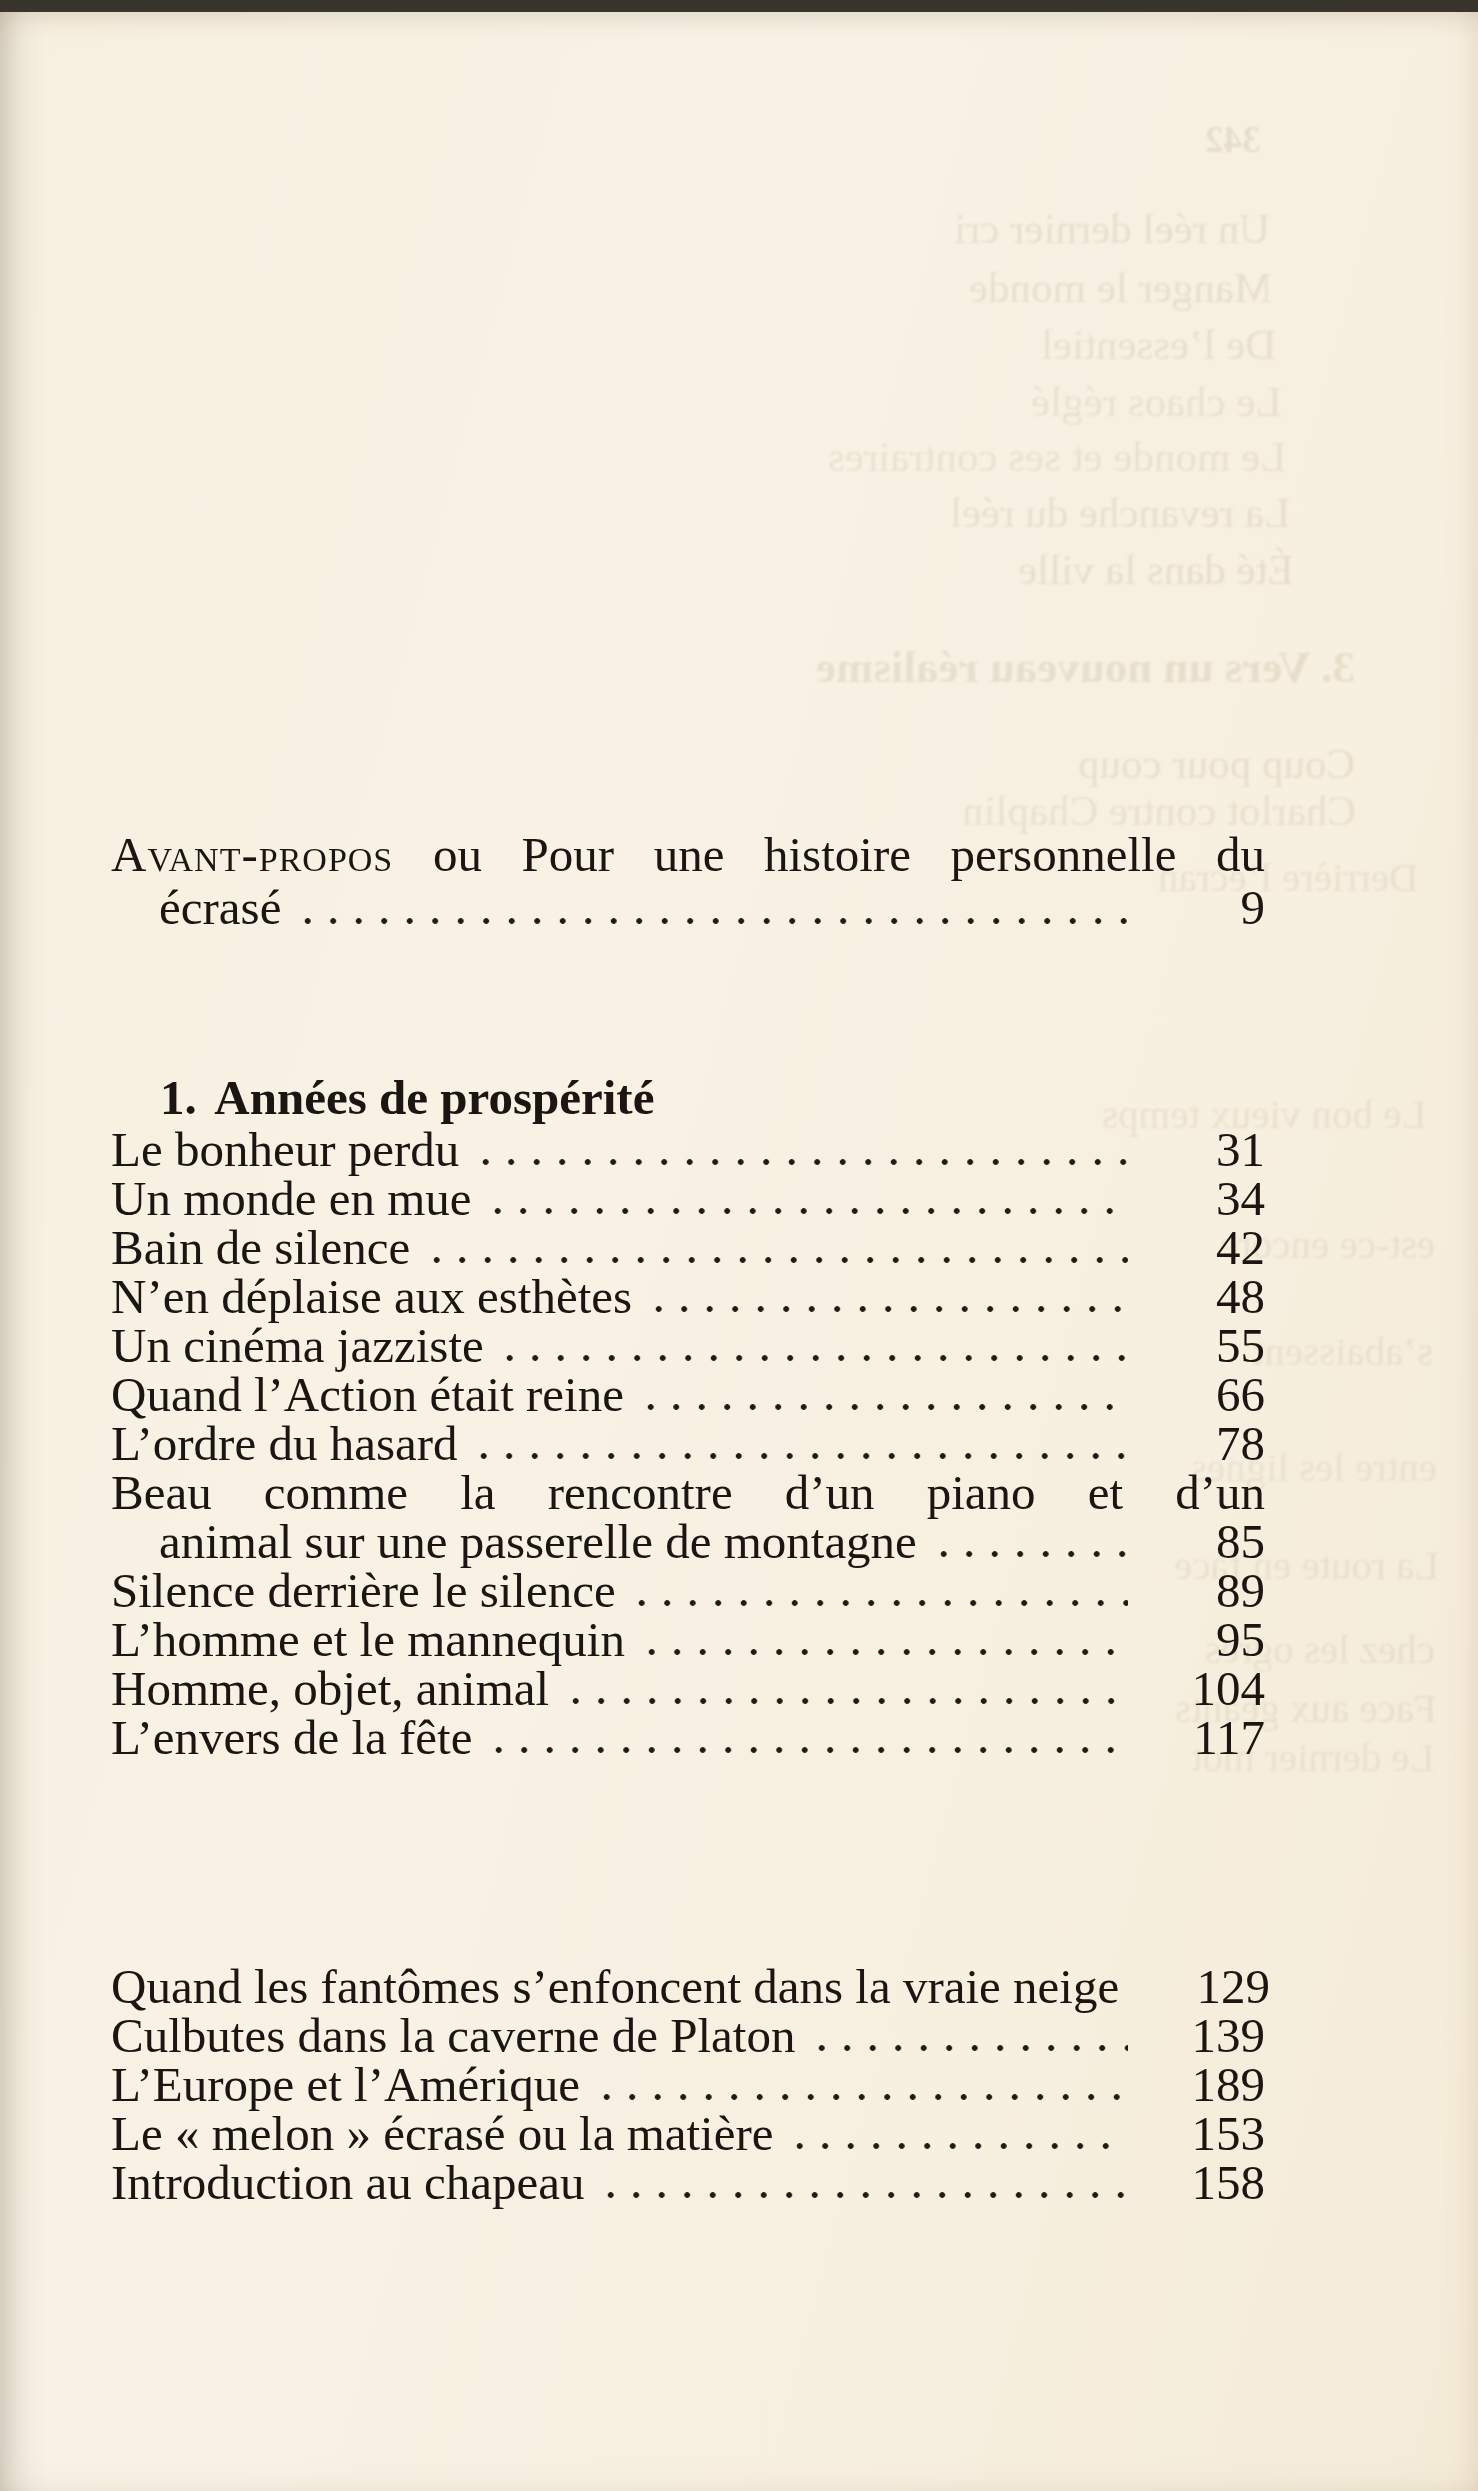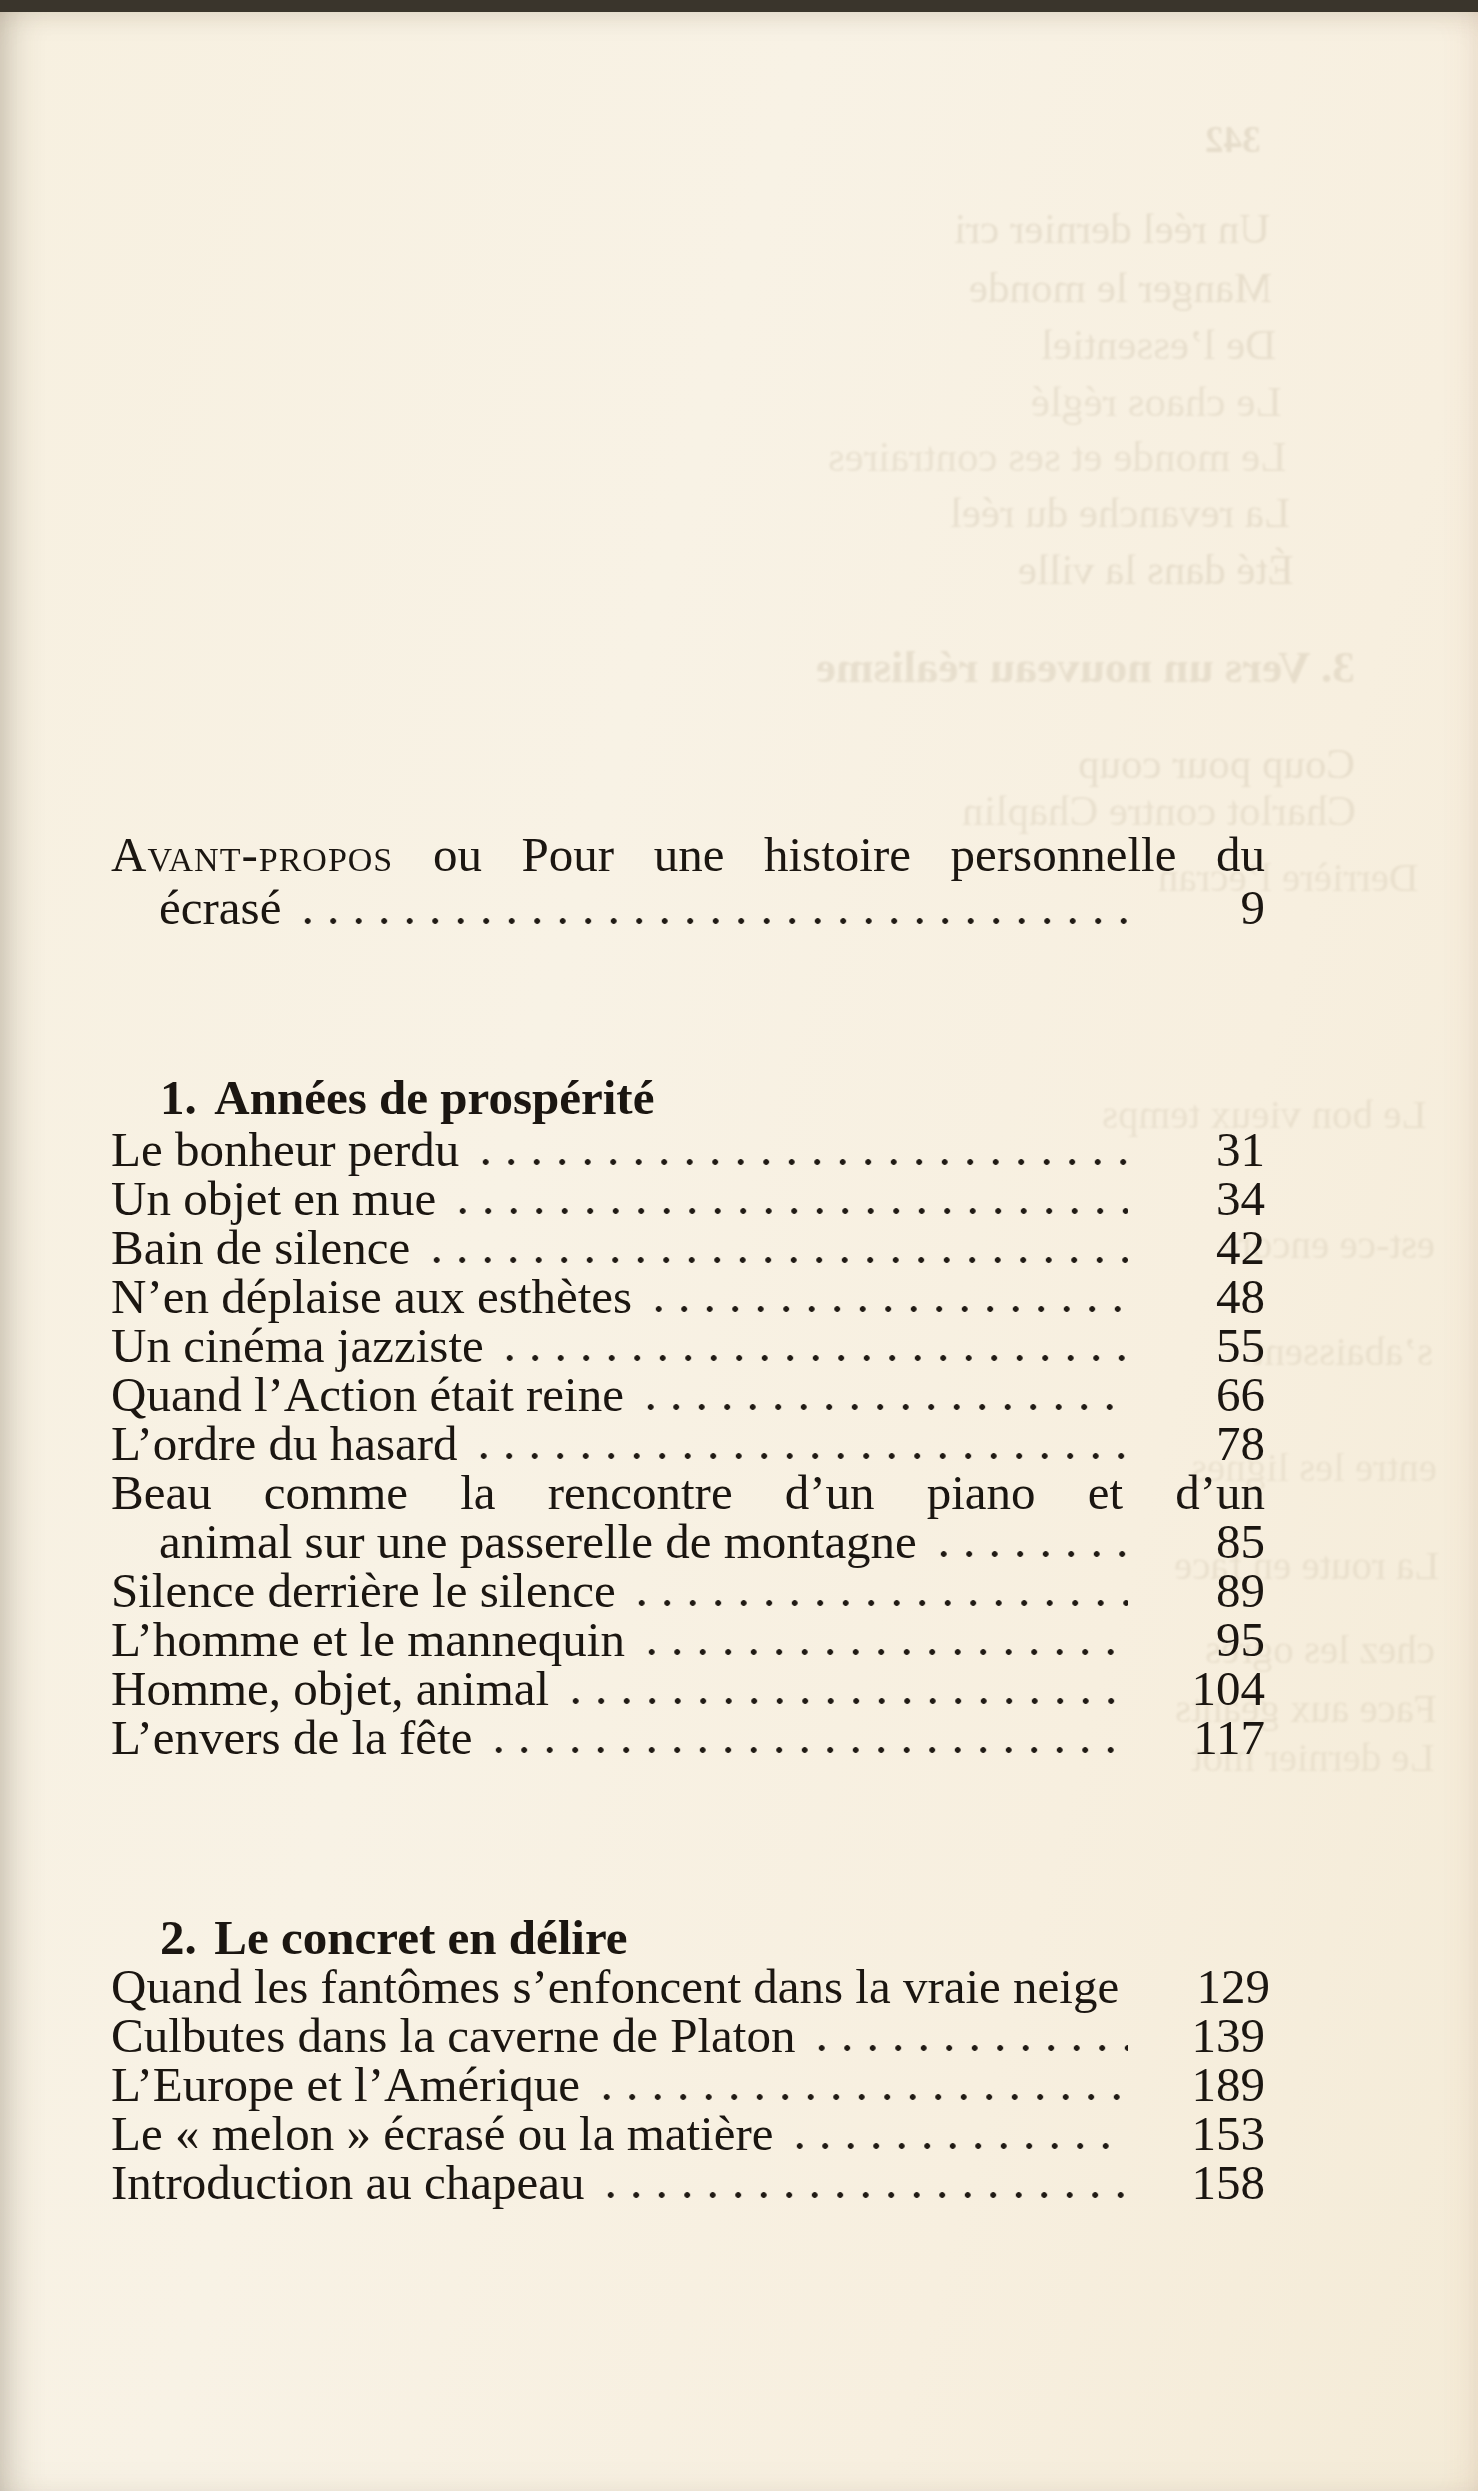--- a/index.html
+++ b/index.html
@@ -100,21 +100,21 @@
   <div class="blk heading h-1">
     <span class="hnum">1.</span><span>Années de prospérité</span>
   </div>
   <div class="blk l-1 list">
       <div class="row">
         <span class="t">Le bonheur perdu</span>
         <span class="leader"></span>
         <span class="pg">31</span>
       </div>
       <div class="row">
-        <span class="t">Un objet en mue</span>
+        <span class="t">Un monde en mue</span>
         <span class="leader"></span>
         <span class="pg">34</span>
       </div>
       <div class="row">
         <span class="t">Bain de silence</span>
         <span class="leader"></span>
         <span class="pg">42</span>
       </div>
       <div class="row">
         <span class="t">N’en déplaise aux esthètes</span>
@@ -157,23 +157,20 @@
         <span class="leader"></span>
         <span class="pg">104</span>
       </div>
       <div class="row">
         <span class="t">L’envers de la fête</span>
         <span class="leader"></span>
         <span class="pg">117</span>
       </div>
     </div>
 
-  <div class="blk heading h-2">
-    <span class="hnum">2.</span><span>Le concret en délire</span>
-  </div>
   <div class="blk l-2 list">
       <div class="row nodots">
         <span class="t">Quand les fantômes s’enfoncent dans la vraie neige</span>
         <span class="leader"></span>
         <span class="pg">129</span>
       </div>
       <div class="row">
         <span class="t">Culbutes dans la caverne de Platon</span>
         <span class="leader"></span>
         <span class="pg">139</span>

